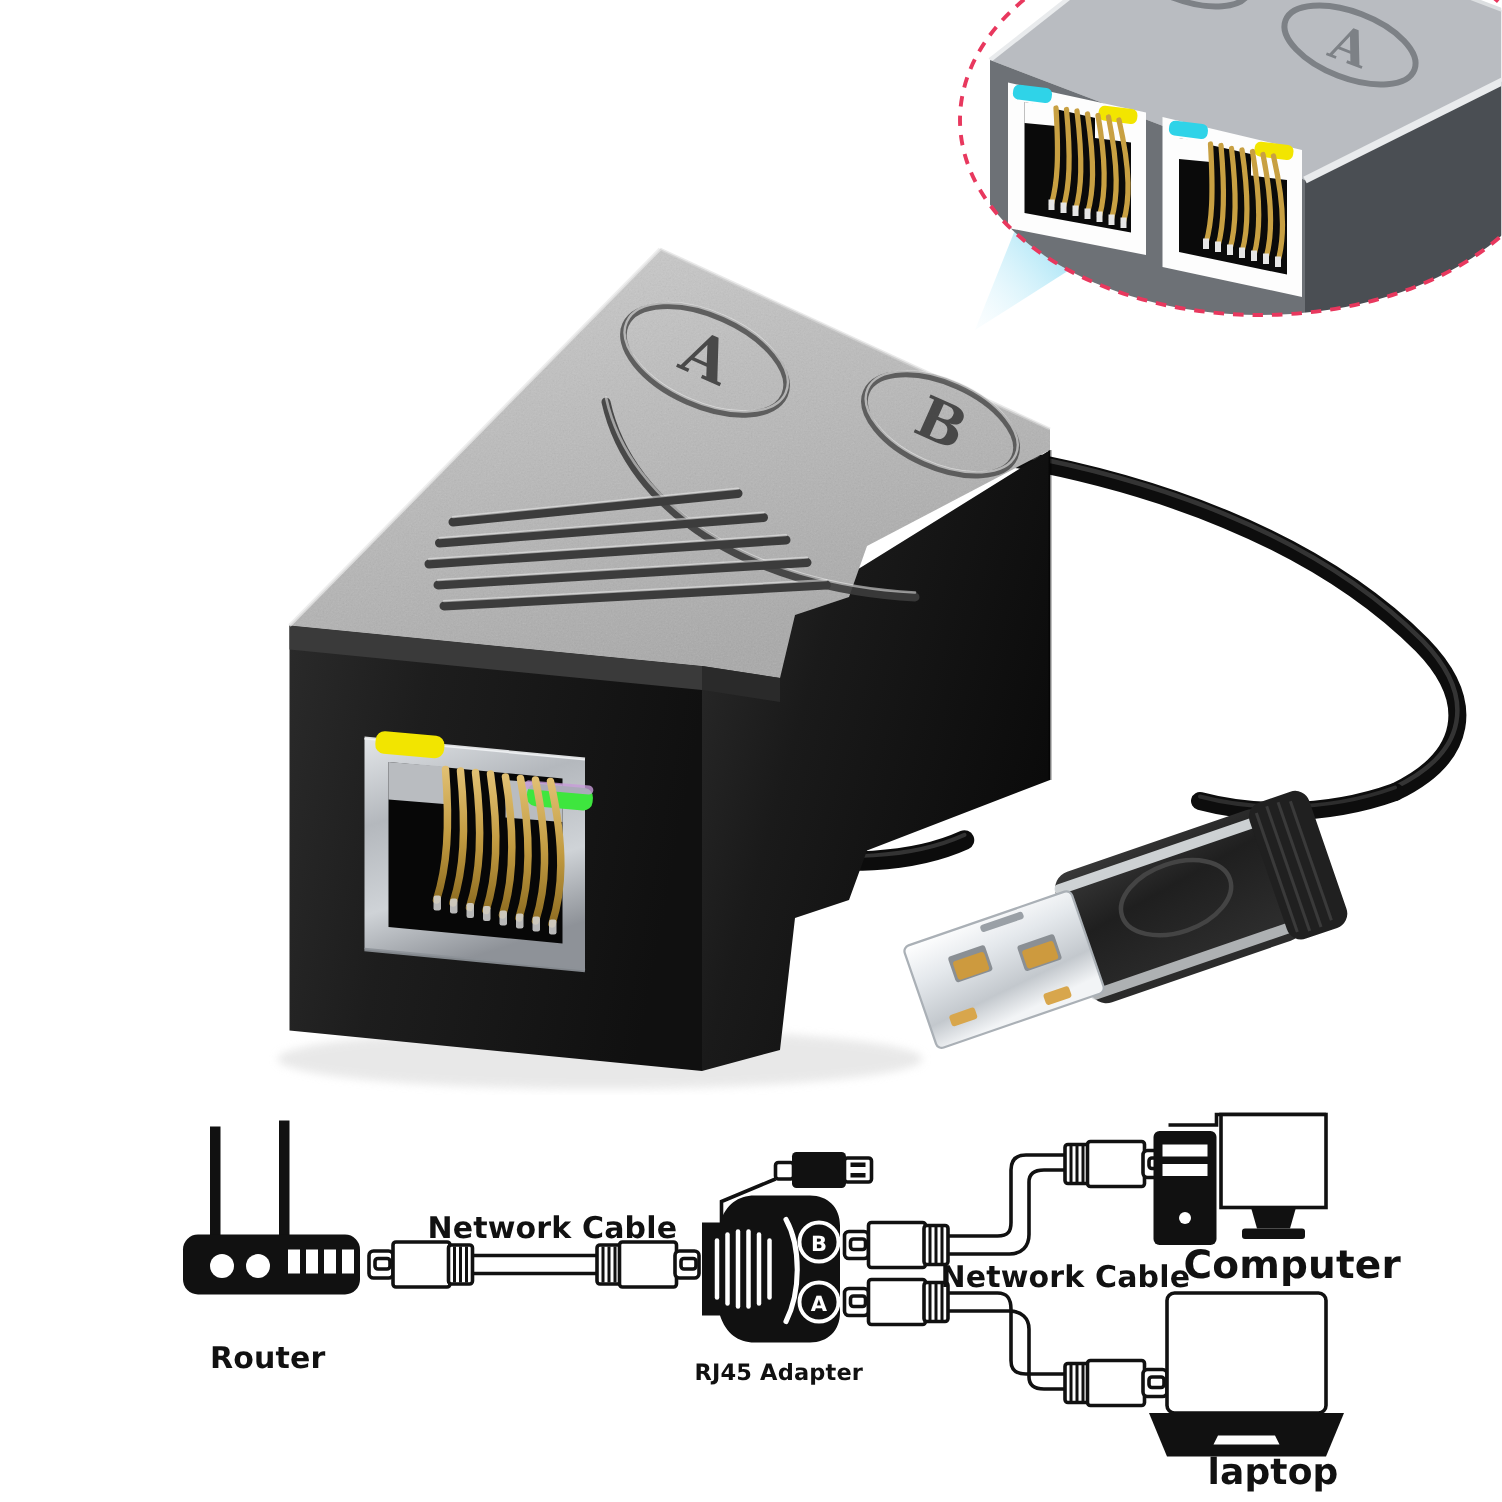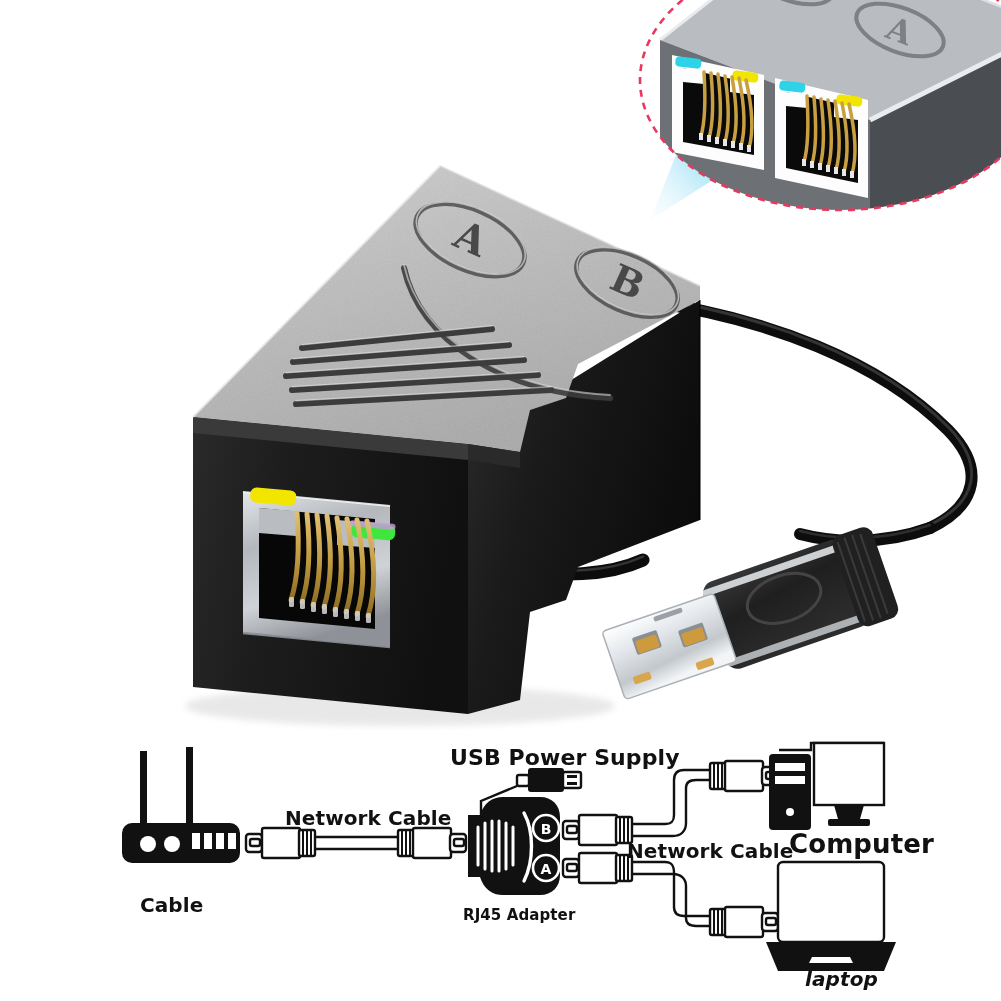--- a/index.html
+++ b/index.html
@@ -440,27 +440,26 @@
       <rect x="828" y="84" width="42" height="7" rx="2" class="bk"></rect>
     </g>
 
     <g>
       <rect x="778" y="127" width="106" height="80" rx="5" class="wh"></rect>
       <path d="M766,207 L896,207 L884,236 L778,236 Z" class="bk"></path>
       <path d="M812,222 L850,222 L853,228 L809,228 Z" fill="#fff"></path>
     </g>
   </svg>
 
-  <div class="dlabel" style="left:450px;top:745px;font-size:22px;">USB Power Supply</div>
 
   <div class="dlabel" style="left:285px;top:806px;font-size:20px;">Network Cable</div>
 
   <div class="dlabel" style="left:627px;top:839px;font-size:20px;">Network Cable</div>
 
-  <div class="dlabel" style="left:140px;top:893px;font-size:20px;">Cable</div>
+  <div class="dlabel" style="left:140px;top:893px;font-size:20px;">Router</div>
 
   <div class="dlabel" style="left:463px;top:906px;font-size:15px;text-align:center;">RJ45 Adapter</div>
 
   <div class="dlabel" style="left:789px;top:829px;font-size:26px;">Computer</div>
 
-  <div class="dlabel" style="left:805px;top:967px;font-size:20px;font-style:italic;">laptop</div>
+  <div class="dlabel" style="left:805px;top:967px;font-size:24px;">laptop</div>
 
 </div>
 
 </body></html>

